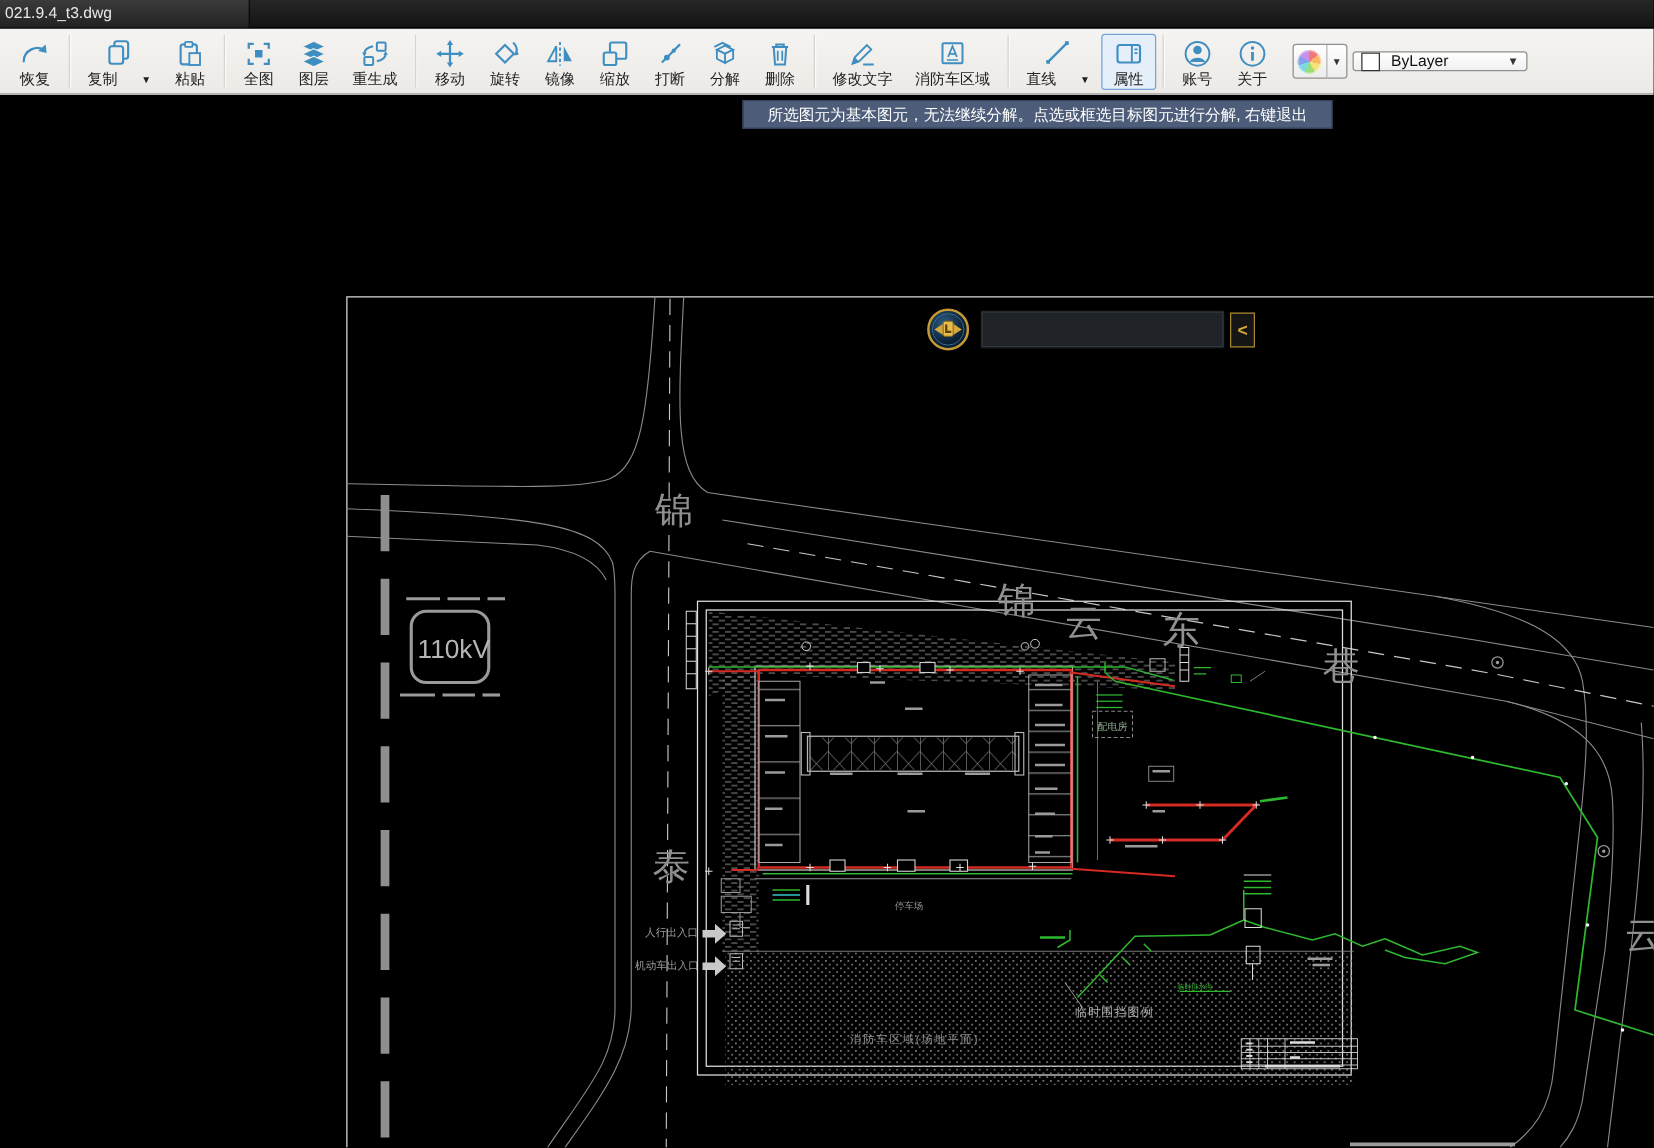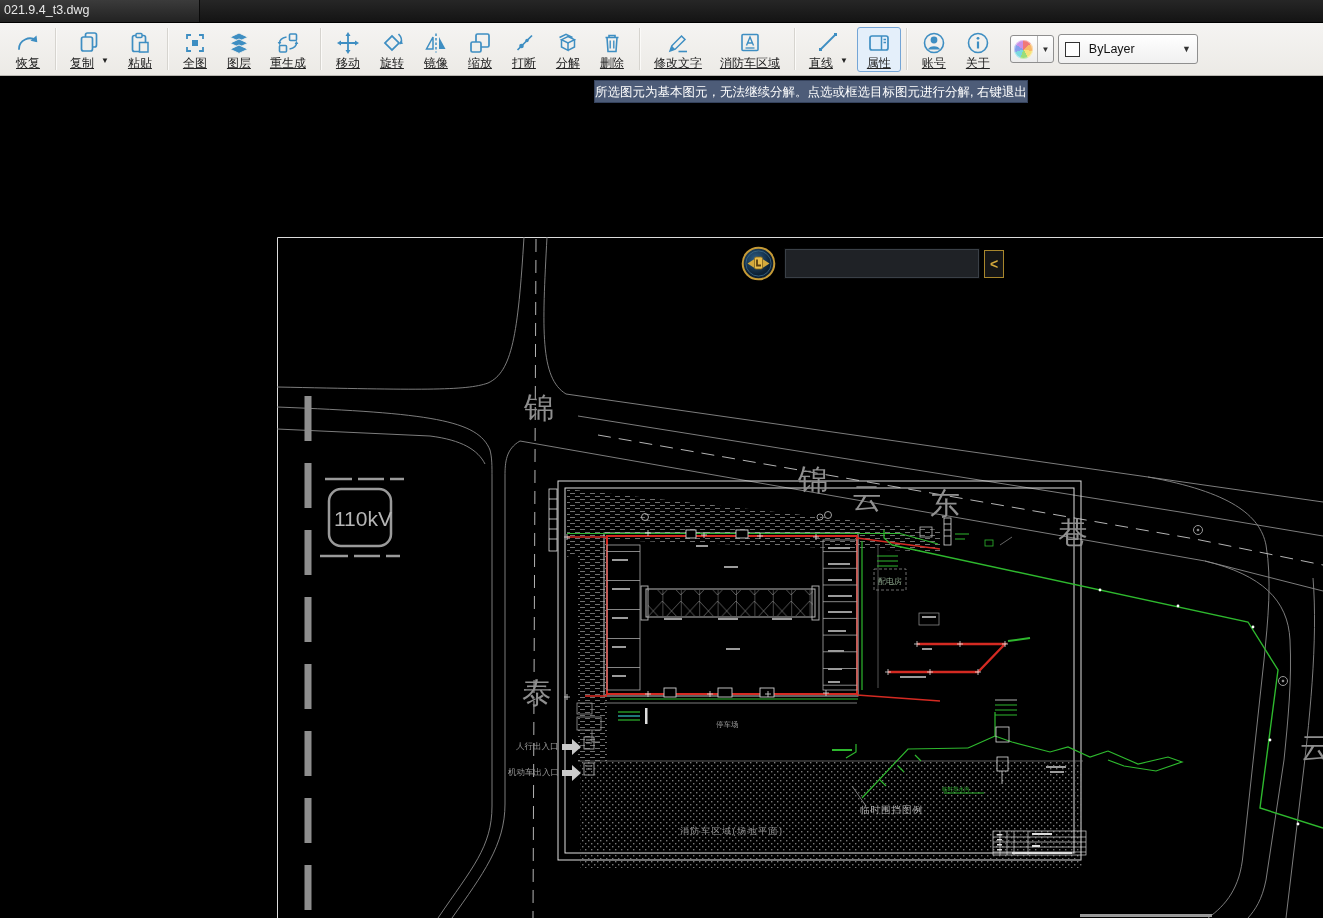--- a/index.html
+++ b/index.html
@@ -9,43 +9,43 @@
     border-bottom:1px solid #000;}
   .filetab{display:inline-block;width:200px;height:22px;line-height:21px;
     background:linear-gradient(#3b3b3b,#222);color:#e8e8e8;font-size:12.5px;
     padding-left:4px;box-sizing:border-box;border-right:1px solid #0a0a0a;}
   
   .toolbar{position:relative;z-index:5;height:52px;background:linear-gradient(#f5f4f2,#eceae6);
     display:flex;align-items:center;padding:0 6px;border-bottom:1px solid #b9b7b2;}
   .tb{display:flex;flex-direction:column;align-items:center;justify-content:center;
     padding:2px 8px 1px;border:1px solid transparent;border-radius:3px;cursor:default;}
   .tb .ic{width:26px;height:26px;display:block;}
-  .tb .lbrow{display:flex;gap:7px;margin-top:1px;}
-  .tb .lb{font-size:12px;color:#222;white-space:nowrap;line-height:14px;text-decoration:underline;}
+  .tb .lbrow{display:flex;align-items:center;gap:19px;margin-top:1px;}
+  .tb .lb{font-size:12px;color:#222;white-space:nowrap;line-height:14px;}
   .tb .dd{font-size:8px;color:#222;}
   .tb.active{border:1px solid #74a5d6;background:#e4effa;}
   .sep{width:1px;height:42px;background:#d6d4cf;box-shadow:1px 0 0 #fbfaf8;margin:0 5px;}
   .cwrap{display:flex;align-items:center;margin-left:10px;gap:4px;}
   .colorbtn{height:26px;display:flex;align-items:center;border:1px solid #8f8f8f;border-radius:3px;
     background:linear-gradient(#fff,#ececec);}
   .colorbtn .cmain{width:26px;display:flex;justify-content:center;}
   .cwheel{width:19px;height:19px;border-radius:50%;
     background:conic-gradient(#f07878 0 14%,#f8b868 14% 28%,#f6e27a 28% 42%,#9ade7a 42% 56%,#7ad8e0 56% 70%,#84a0ec 70% 84%,#c890e8 84% 100%);
     box-shadow:inset 0 0 0 1px rgba(255,255,255,.45);}
   .colorbtn .cdrop{width:15px;text-align:center;font-size:8px;color:#333;border-left:1px solid #b5b5b5;
     align-self:stretch;display:flex;align-items:center;justify-content:center;}
-  .bylayer{width:140px;height:30px;border:1px solid #8f8f8f;border-radius:3px;
+  .bylayer{width:140px;height:16px;border:1px solid #8f8f8f;border-radius:3px;
     background:linear-gradient(#fff,#f0f0f0);display:flex;align-items:center;padding:0 6px;box-sizing:border-box;}
   .bylayer .sw{width:13px;height:13px;background:#fff;border:1px solid #333;margin-right:9px;}
   .bylayer .val{flex:1;font-size:12.5px;color:#111;}
   .bylayer .car{font-size:9px;color:#333;}
   
   .tipstrip{position:absolute;z-index:6;left:594px;top:80px;height:23px;line-height:23px;
     background:#4d5c78;border:1px solid #35425c;color:#fff;font-size:12.5px;
-    padding:0 0;white-space:nowrap;box-sizing:border-box;}
+    padding:0 19px;white-space:nowrap;box-sizing:border-box;}
   
   .cad{position:absolute;left:0;top:0;z-index:1;}
   
   .widget{position:absolute;z-index:6;left:741px;top:246px;display:flex;align-items:center;}
   .wlogo{width:35px;height:35px;flex:0 0 auto;}
   .wbar{width:194px;height:29px;margin-left:8px;background:#1f2226;border:1px solid #060708;
     box-shadow:inset 0 0 0 1px #3a4047;}
   .wbtn{width:20px;height:28px;margin-left:4px;background:#151515;border:1.5px solid #a8862c;
     color:#d4a93c;font-size:14px;font-weight:bold;display:flex;align-items:center;justify-content:center;
     box-sizing:border-box;cursor:pointer;}

